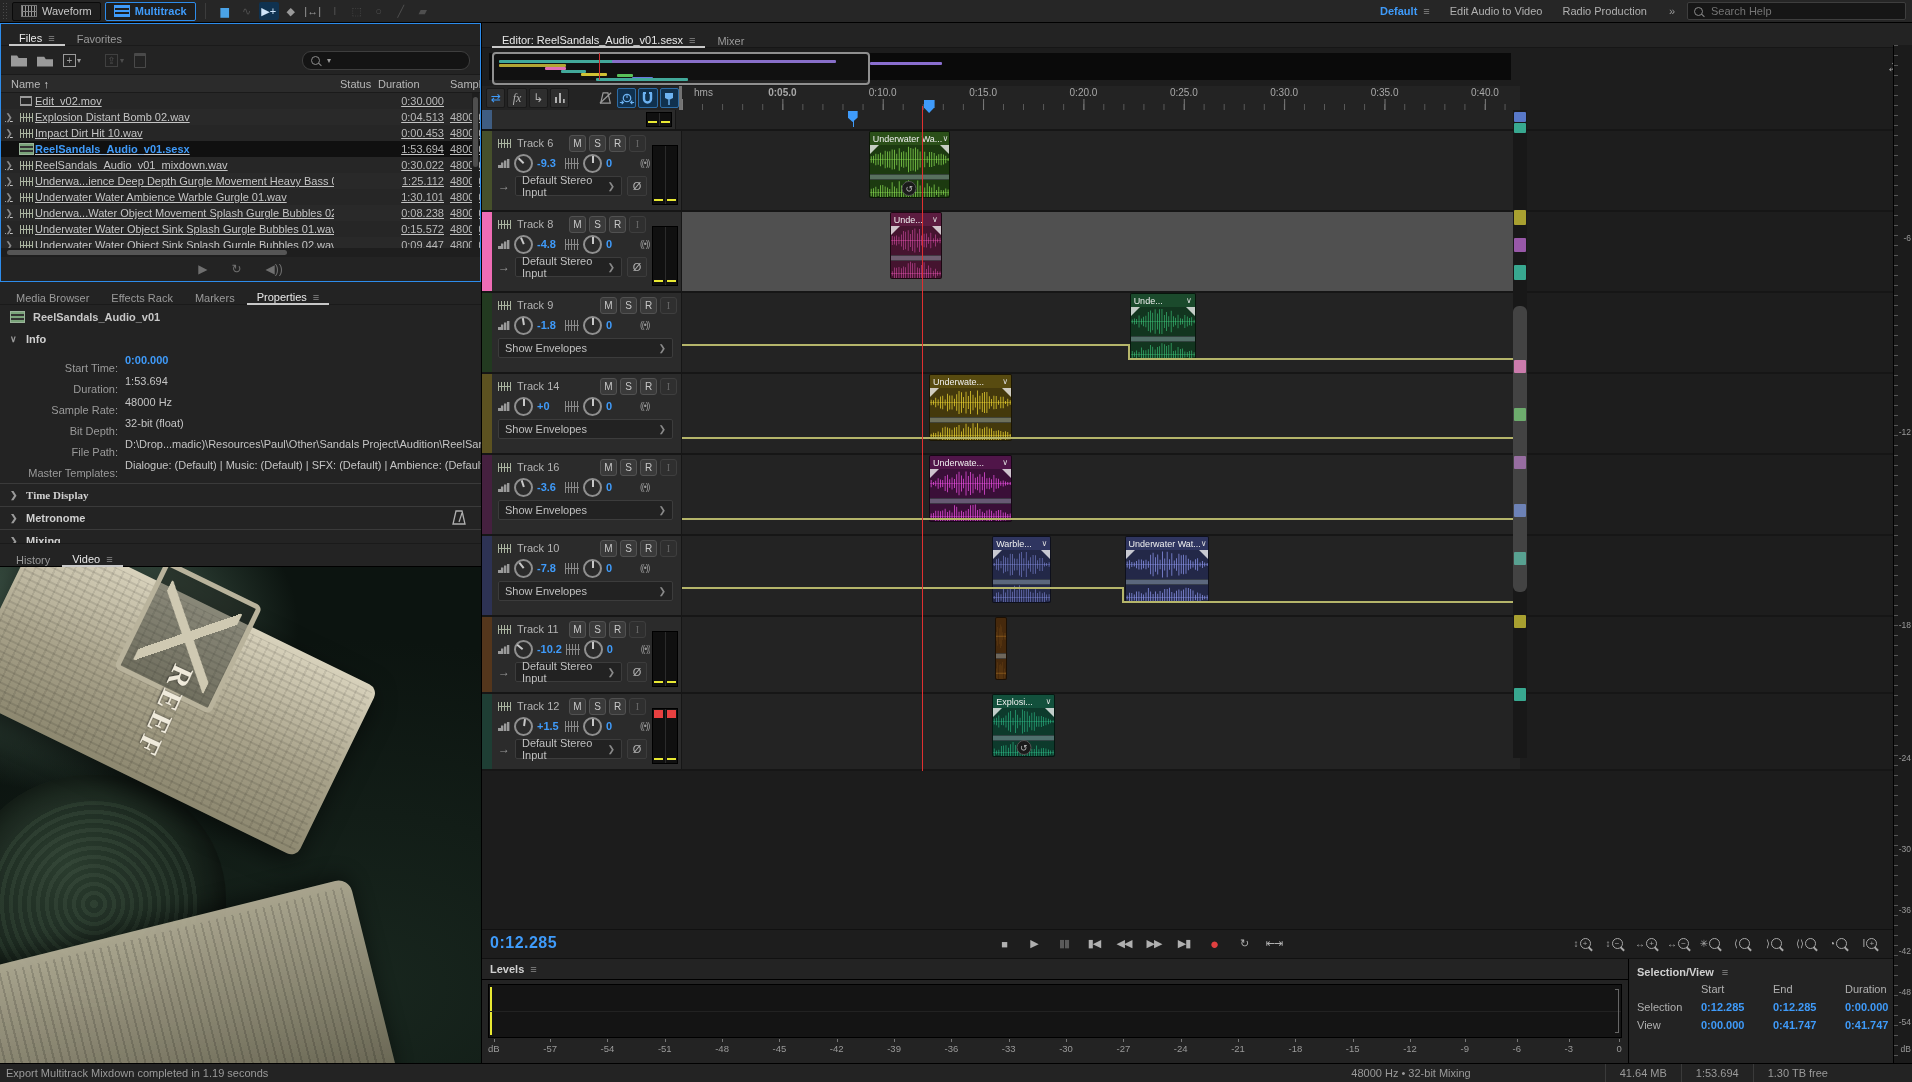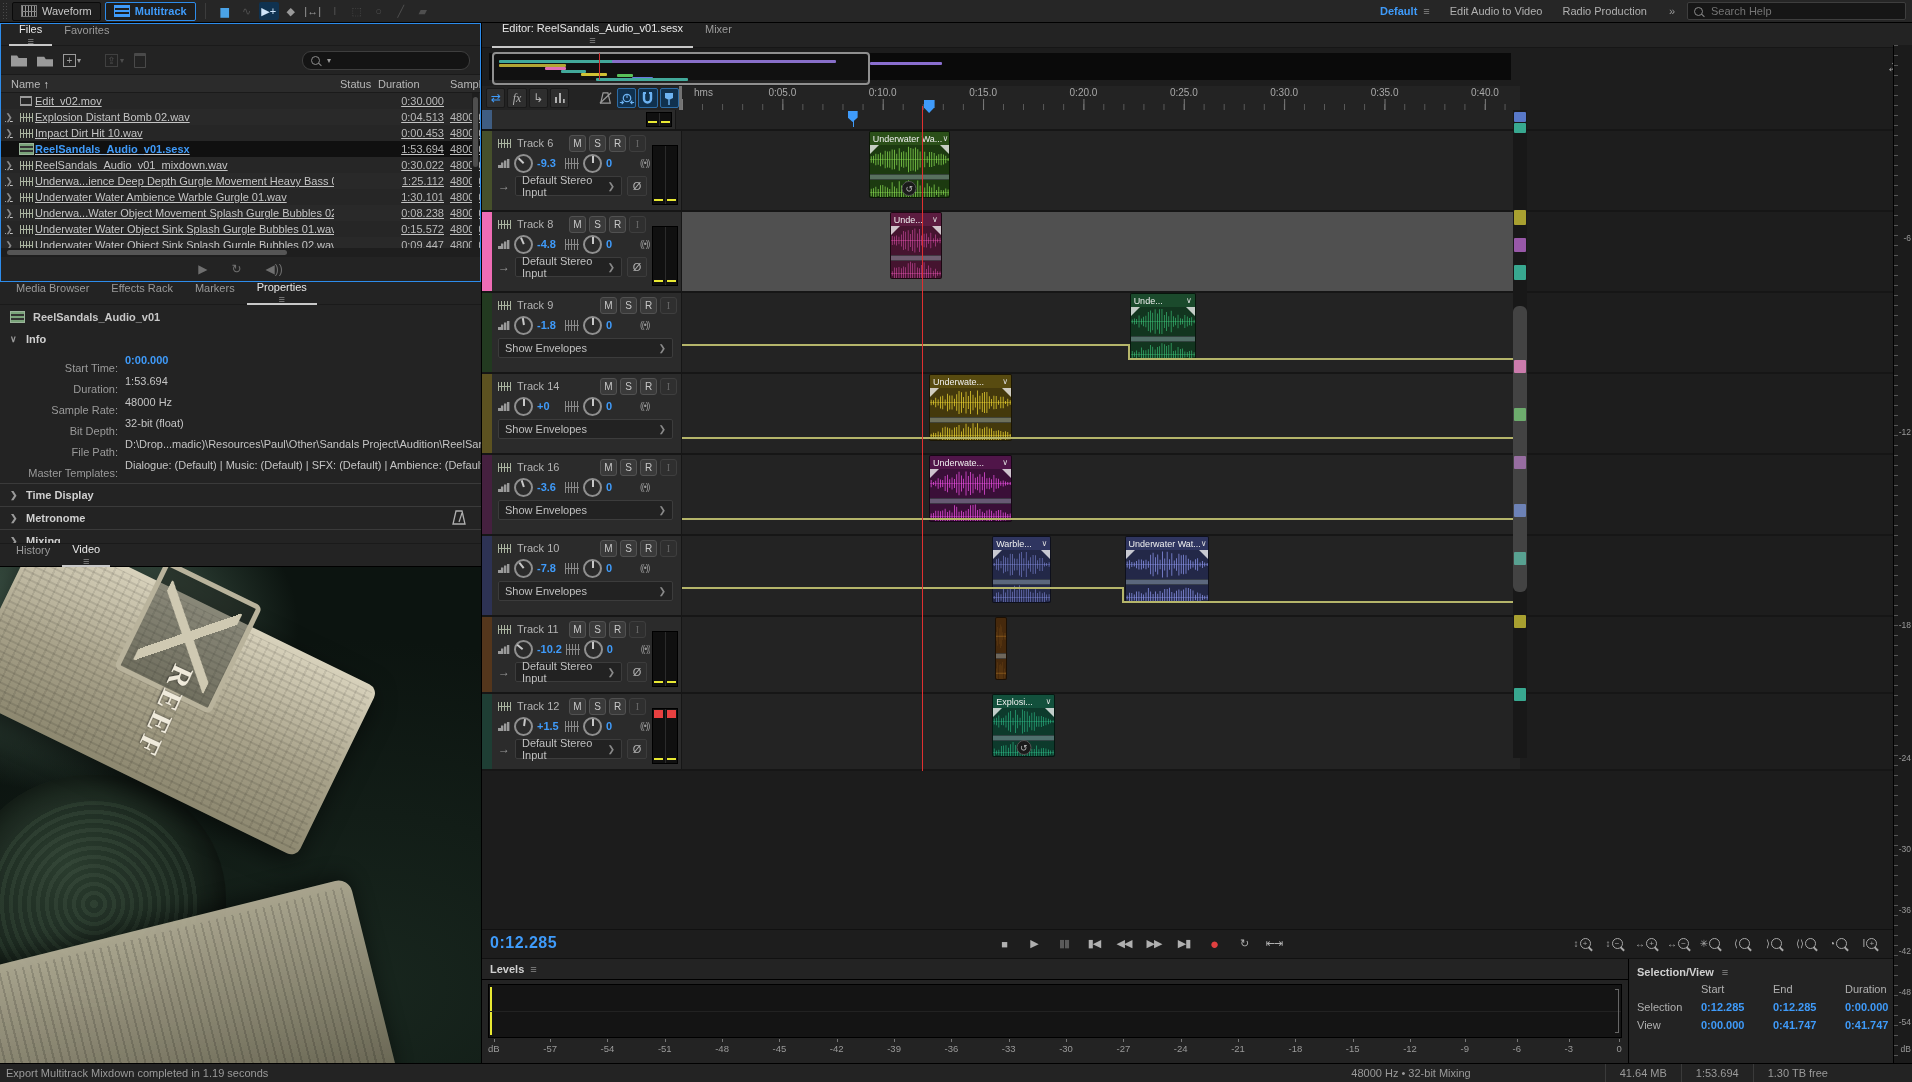--- a/index.html
+++ b/index.html
@@ -27,21 +27,21 @@
   .mag{width:7px;height:7px;border:1px solid #8a8a8a;border-radius:50%;position:relative;display:inline-block;flex:none;}
   .mag::after{content:"";position:absolute;width:4px;height:1px;background:#8a8a8a;transform:rotate(45deg);left:6px;top:7px;}
   .search-input{background:transparent;border:none;outline:none;color:#9a9a9a;font-size:11px;width:160px;font-family:"Liberation Sans",sans-serif;}
   
   .mid{flex:1;display:flex;min-height:0;}
   .left-col{width:481px;flex:none;display:flex;flex-direction:column;background:#232323;border-right:1px solid #000;}
   .right-col{flex:1;display:flex;flex-direction:column;min-width:0;background:#1d1d1d;position:relative;}
   
   .files-panel{height:257px;flex:none;border:1px solid #2d8ceb;background:#232323;display:flex;flex-direction:column;}
   .ptabs{height:21px;display:flex;align-items:center;gap:2px;background:#232323;border-bottom:1px solid #1a1a1a;padding-left:8px;}
-  .ptab{padding:0 10px;color:#9a9a9a;height:100%;display:inline-flex;align-items:center;flex-direction:column;}
+  .ptab{padding:0 10px;color:#9a9a9a;height:100%;display:inline-flex;align-items:flex-end;gap:6px;}
   .ptab.active{color:#e8e8e8;border-bottom:2px solid #c8c8c8;}
   .files-toolbar{height:28px;display:flex;align-items:center;gap:10px;padding:0 10px;}
   .fic{width:16px;height:13px;position:relative;display:inline-block;}
   .folder{background:#9a9a9a;clip-path:polygon(0 15%,38% 15%,48% 35%,100% 35%,100% 100%,0 100%);}
   .folder.dim,.dimmed{opacity:.35;}
   .newbox{border:1px solid #9a9a9a;width:11px;height:11px;color:#9a9a9a;font-size:10px;display:inline-flex;align-items:center;justify-content:center;}
   .caret{color:#9a9a9a;font-size:8px;margin-left:1px;}
   .trash{width:10px;height:11px;border:1px solid #5a5a5a;border-top:3px solid #5a5a5a;border-radius:1px;opacity:.7;}
   .files-search{margin-left:auto;display:inline-flex;align-items:center;gap:6px;width:150px;height:17px;background:#141414;border:1px solid #3e3e3e;border-radius:9px;padding:0 8px;}
   .fhdr{height:17px;display:flex;align-items:center;background:#2b2b2b;border-top:1px solid #1a1a1a;border-bottom:1px solid #1a1a1a;color:#b8b8b8;}
@@ -486,21 +486,21 @@
               <div class="pfvalue">D:\Drop...madic)\Resources\Paul\Other\Sandals Project\Audition\ReelSandals_Audio_v01.sesx</div>
             </div>
             <div class="pfield">
               <div class="pflabel">Master Templates:</div>
               <div class="pfvalue">Dialogue: (Default) | Music: (Default) | SFX: (Default) | Ambience: (Default) | Generic: (Default)</div>
             </div>
           </div>
         <div id="propSections" style="margin-top:8px;">
             <div class="sect-row">
               <div class="exp-ch">❯</div>
-              <div style="display: inline;">Time Display</div>
+              <div style="display: inline; font-family: Liberation Serif, serif;">Time Display</div>
             </div>
             <div class="sect-row">
               <div class="exp-ch">❯</div>
               <div style="display: inline;">Metronome</div>
               <div class="sect-icon">
                 <svg class="sic" width="16" height="15" viewBox="0 0 16 15">
                   <path d="M5 1h6l3 13H2z" fill="none" stroke="#b0b0b0" stroke-width="1.3"></path>
                   <path d="M8 12L11 3" stroke="#b0b0b0" stroke-width="1.2"></path>
                 </svg>
               </div>
@@ -599,21 +599,21 @@
                 <svg class="sic" width="10" height="13" viewBox="0 0 10 13">
                   <path d="M1 1h8v5L5 8 1 6z" fill="#6db3f2"></path>
                   <path d="M5 8v5" stroke="#6db3f2" stroke-width="1.4"></path>
                 </svg>
               </div>
             </div>
           <div class="ruler" id="ruler">
             <span class="runit">hms</span>
             <div class="minor"></div>
             <div class="major"></div>
-          <div class="rlabel" style="left: 11.9769%;">0:05.0</div>
+          <div class="rlabel" style="left: 11.9769%; font-weight: bold;">0:05.0</div>
               <div class="rlabel" style="left: 23.9538%;">0:10.0</div>
               <div class="rlabel" style="left: 35.9307%;">0:15.0</div>
               <div class="rlabel" style="left: 47.9076%;">0:20.0</div>
               <div class="rlabel" style="left: 59.8845%;">0:25.0</div>
               <div class="rlabel" style="left: 71.8615%;">0:30.0</div>
               <div class="rlabel" style="left: 83.8384%;">0:35.0</div>
               <div class="rlabel" style="left: 95.8153%;">0:40.0</div>
               <div class="ph-handle" style="left: calc(29.4273% - 5px);"></div>
             </div>
           <div class="ruler-fill"></div>

